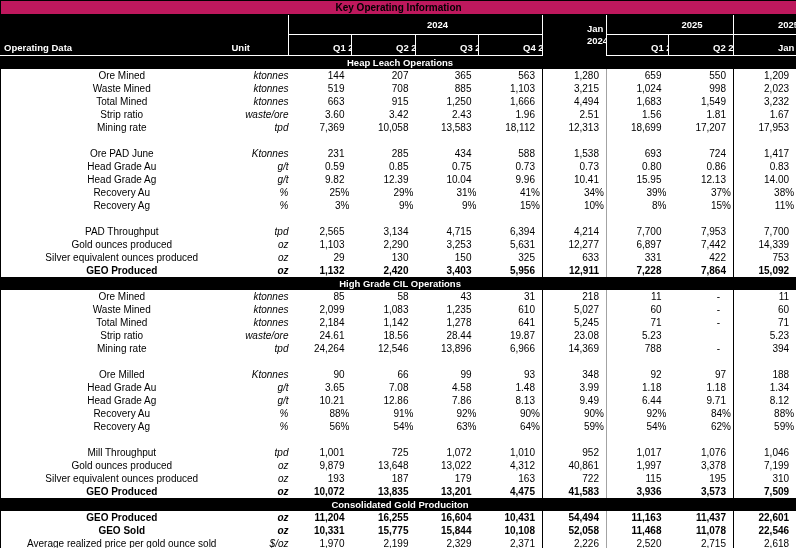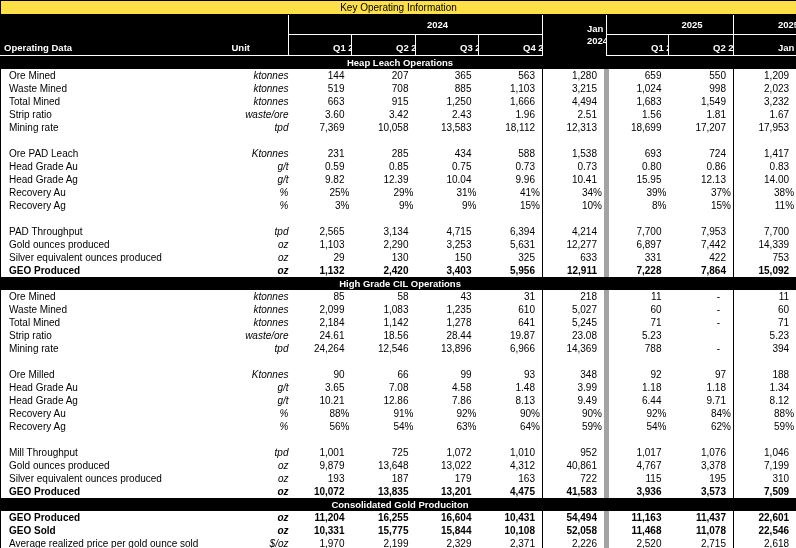--- a/index.html
+++ b/index.html
@@ -1,41 +1,41 @@
 <!DOCTYPE html>
 <html><head>
 <meta charset="utf-8">
 <style>
   html,body{margin:0;padding:0;background:#fff;}
   body{width:796px;height:548px;overflow:hidden;font-family:"Liberation Sans",sans-serif;}
   table{border-collapse:collapse;table-layout:fixed;width:796px;border:1.5px solid #000;}
   th,td{margin:0;padding:0;overflow:hidden;white-space:nowrap;}
 
   tr.title-row th{
-    background:#fde047;height:13px;font-size:10px;font-weight:normal;
+    background:#be185d;height:13px;font-size:10px;font-weight:bold;
     text-align:center;color:#000;border-bottom:1px solid #000;
   }
   tr.h1 th,tr.h2 th{background:#000;color:#fff;font-weight:bold;font-size:9.5px;text-align:center;padding-left:44px;}
   tr.h1 th{height:19px;}
   tr.h2 th{height:18px;border-bottom:1px solid #fff;vertical-align:bottom;padding-bottom:2px;}
   tr.h1 th.g2024{border-bottom:1px solid #fff;border-left:1px solid #fff;}
   tr.h1 th.g2025{border-bottom:1px solid #fff;}
   tr.h1 th.g2025b{border-bottom:1px solid #fff;border-left:1px solid #fff;}
   th.jandec{border-left:1px solid #fff;border-right:1px solid #fff;line-height:1.25;vertical-align:middle;margin-left:10px;}
   tr.h2 th.od,tr.h2 th.un{text-align:left;padding-left:3px;}
   tr.h2 th.qcol{border-left:1px solid #fff;}
 
   tbody td{font-size:10px;height:13px;color:#000;}
-  td.label{text-align:left;padding-left:8px;}
+  td.label{text-align:center;padding-left:14px;}
   td.unit{text-align:right;padding-left:3px;font-style:italic;}
   td.num{text-align:right;padding-right:7px;}
   td.num.pct{padding-right:2px;}
   td.num.dash{padding-right:13px;}
   td.sep-l{border-left:1px solid #000;}
-  td.sep-r{border-right:5px solid #a3a3a3;}
+  td.sep-r{border-right:1px solid #a3a3a3;}
   tr.section-row td{background:#000;color:#fff;font-weight:bold;font-size:9.5px;height:13px;text-align:center;padding-left:3px;}
   tr.bold td{font-weight:bold;}
 </style>
 </head>
 <body>
 
 <table>
   <colgroup>
     <col style="width:228px">
       <col style="width:60px">
@@ -144,21 +144,21 @@
         <td></td>
         <td></td>
         <td></td>
         <td></td>
         <td class="sep-l sep-r"></td>
         <td></td>
         <td></td>
         <td class="sep-l"></td>
       </tr>
       <tr>
-        <td class="label">Ore PAD Leach</td>
+        <td class="label">Ore PAD June</td>
         <td class="unit">Ktonnes</td>
         <td class="num">231</td>
         <td class="num">285</td>
         <td class="num">434</td>
         <td class="num">588</td>
         <td class="num sep-l sep-r">1,538</td>
         <td class="num">693</td>
         <td class="num">724</td>
         <td class="num sep-l">1,417</td>
       </tr>
@@ -430,21 +430,21 @@
         <td class="num sep-l">1,046</td>
       </tr>
       <tr>
         <td class="label">Gold ounces produced</td>
         <td class="unit">oz</td>
         <td class="num">9,879</td>
         <td class="num">13,648</td>
         <td class="num">13,022</td>
         <td class="num">4,312</td>
         <td class="num sep-l sep-r">40,861</td>
-        <td class="num">4,767</td>
+        <td class="num">1,997</td>
         <td class="num">3,378</td>
         <td class="num sep-l">7,199</td>
       </tr>
       <tr>
         <td class="label">Silver equivalent ounces produced</td>
         <td class="unit">oz</td>
         <td class="num">193</td>
         <td class="num">187</td>
         <td class="num">179</td>
         <td class="num">163</td>

